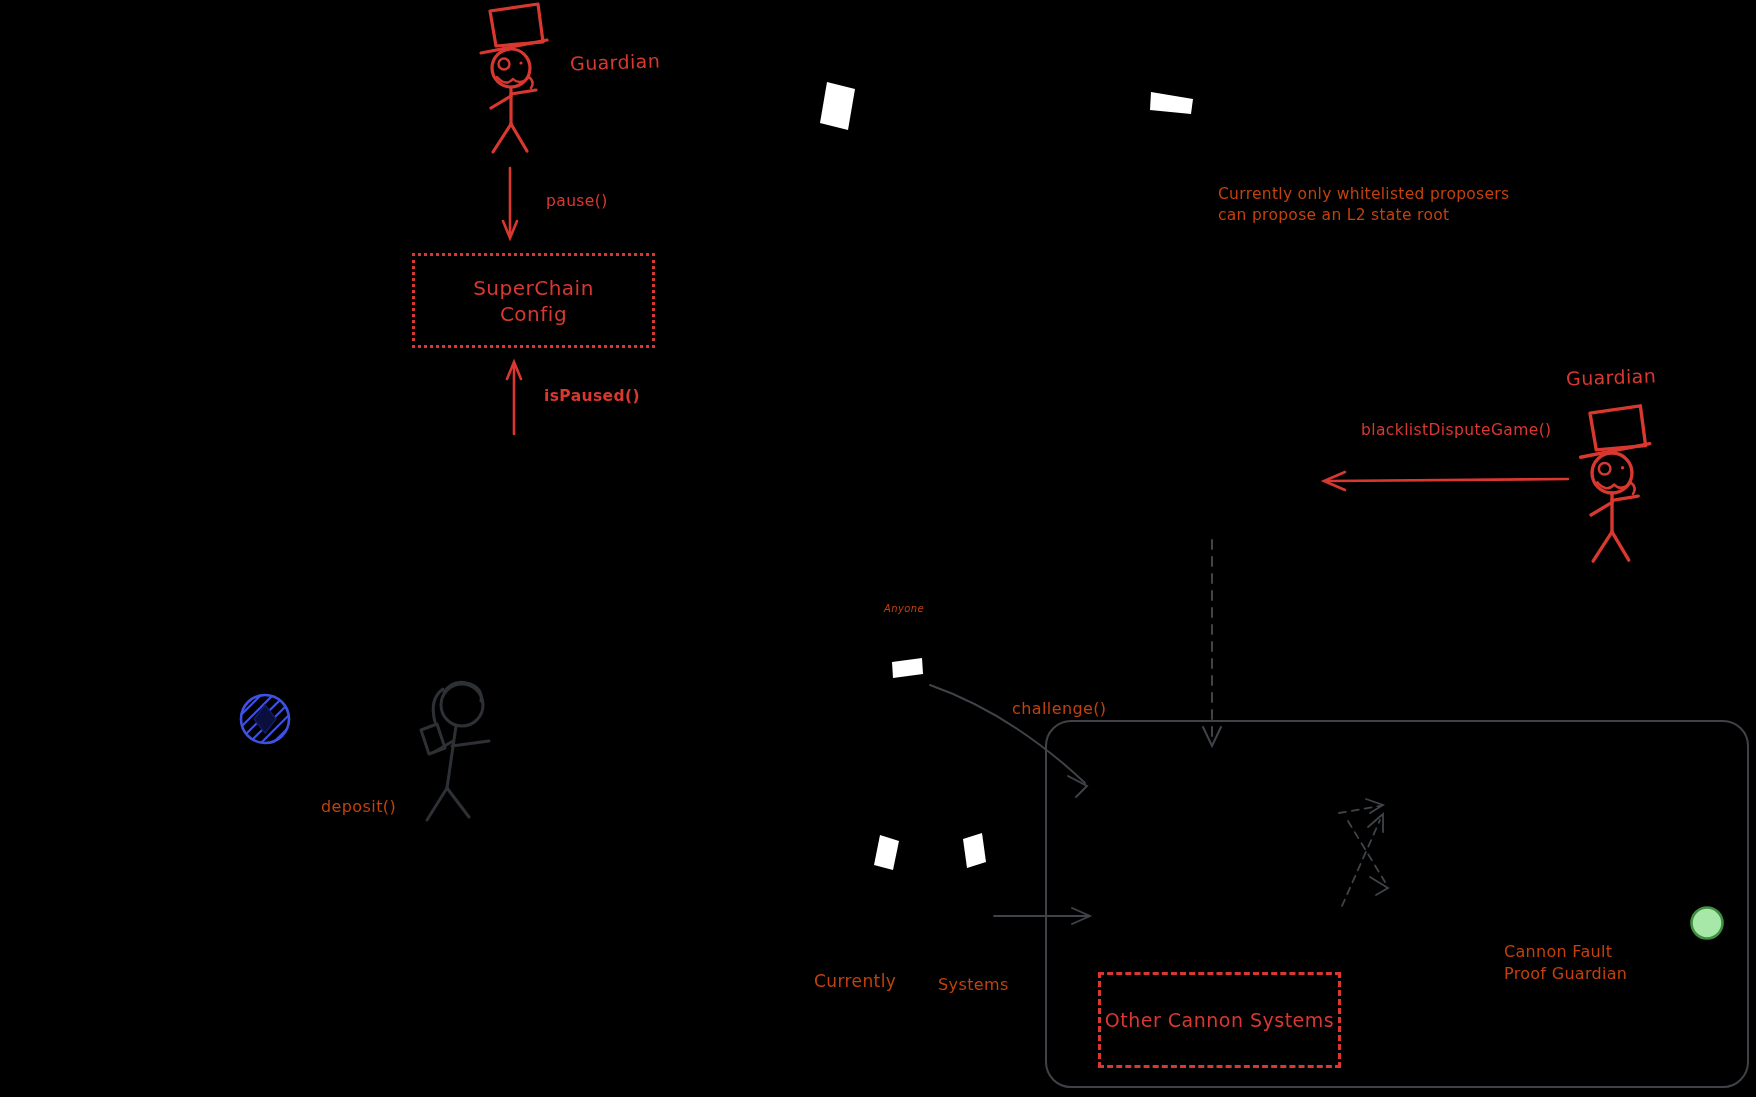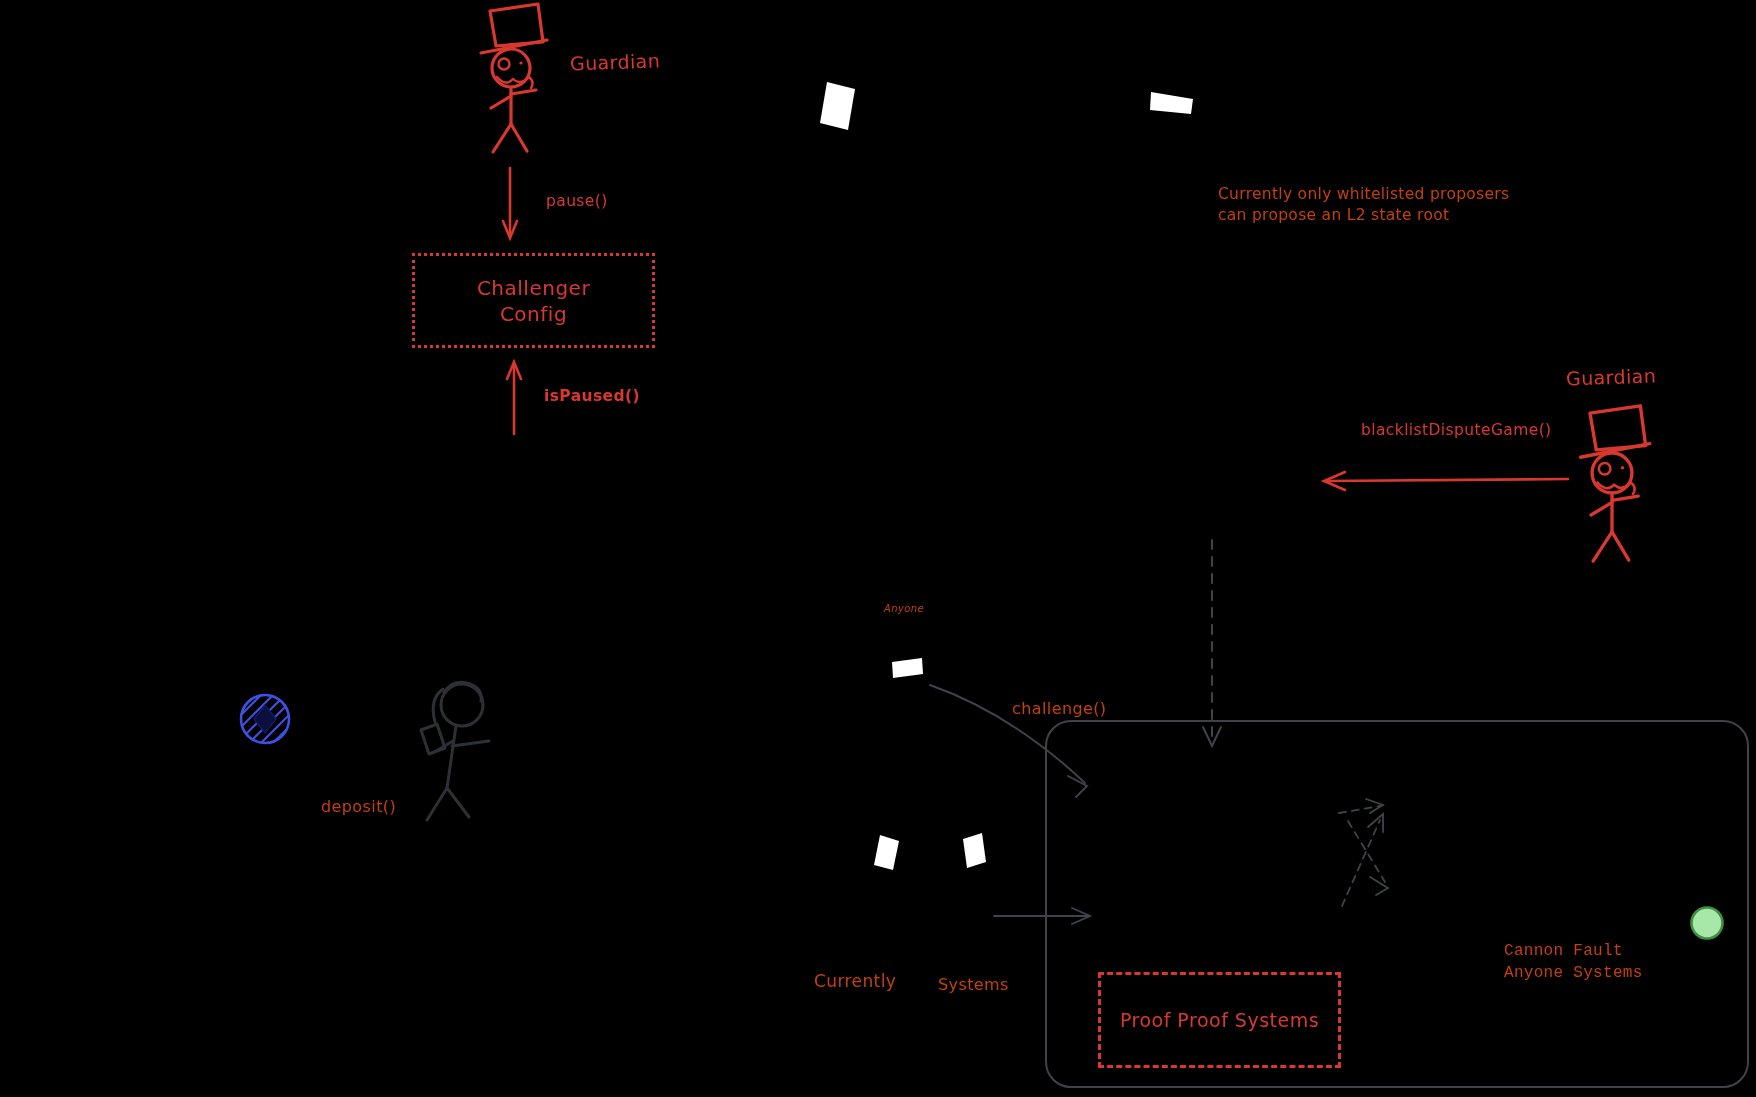--- a/index.html
+++ b/index.html
@@ -121,26 +121,26 @@
       <path d="M1348,821 L1385,882" stroke-dasharray="7 6"></path>
       <path d="M1370,877 L1388,888 L1376,895"></path>
     </g>
 
     <circle cx="1707" cy="923" r="15.5" fill="#a7e8a8" stroke="#3f8f43" stroke-width="2.6"></circle>
   </svg>
 
   <div class="fp-box"></div>
 
   <div class="superchain-box">
-    <span>Challenger</span>
+    <span>SuperChain</span>
     <span>Config</span>
   </div>
 
   <div class="other-proof-box">
-    <span>Proof Proof Systems</span>
+    <span>Other Cannon Systems</span>
   </div>
 
   <div class="lbl red guardian-lbl" style="left:570px;top:51px;">Guardian</div>
   <div class="lbl red fn" style="left:534px;top:192px;">pause()</div>
   <div class="lbl red fn" style="left:532px;top:387px;font-weight:bold;">isPaused()</div>
 
   <div class="lbl gray note" style="left:1218px;top:184px;">
     <div>Currently only whitelisted proposers</div>
     <div>can propose an L2 state root</div>
   </div>
@@ -149,18 +149,18 @@
   <div class="lbl red fn" style="left:1349px;top:421px;">blacklistDisputeGame()</div>
 
   <div class="lbl gray" style="left:884px;top:603px;font-size:10px;font-style:italic;">Anyone</div>
   <div class="lbl gray" style="left:1012px;top:699px;font-size:16px;">challenge()</div>
 
   <div class="lbl gray" style="left:321px;top:797px;font-size:16px;text-align:center;">deposit()</div>
 
   <div class="lbl gray" style="left:814px;top:971px;font-size:17px;">Currently</div>
   <div class="lbl gray" style="left:938px;top:975px;font-size:16px;">Systems</div>
 
-  <div class="lbl gray cannon" style="left:1504px;top:941px;font-family:Liberation Mono, monospace;">
+  <div class="lbl gray cannon" style="left:1504px;top:941px;">
     <div>Cannon Fault</div>
-    <div>Anyone Systems</div>
+    <div>Proof Guardian</div>
   </div>
 
 </div>
 
 </body></html>

